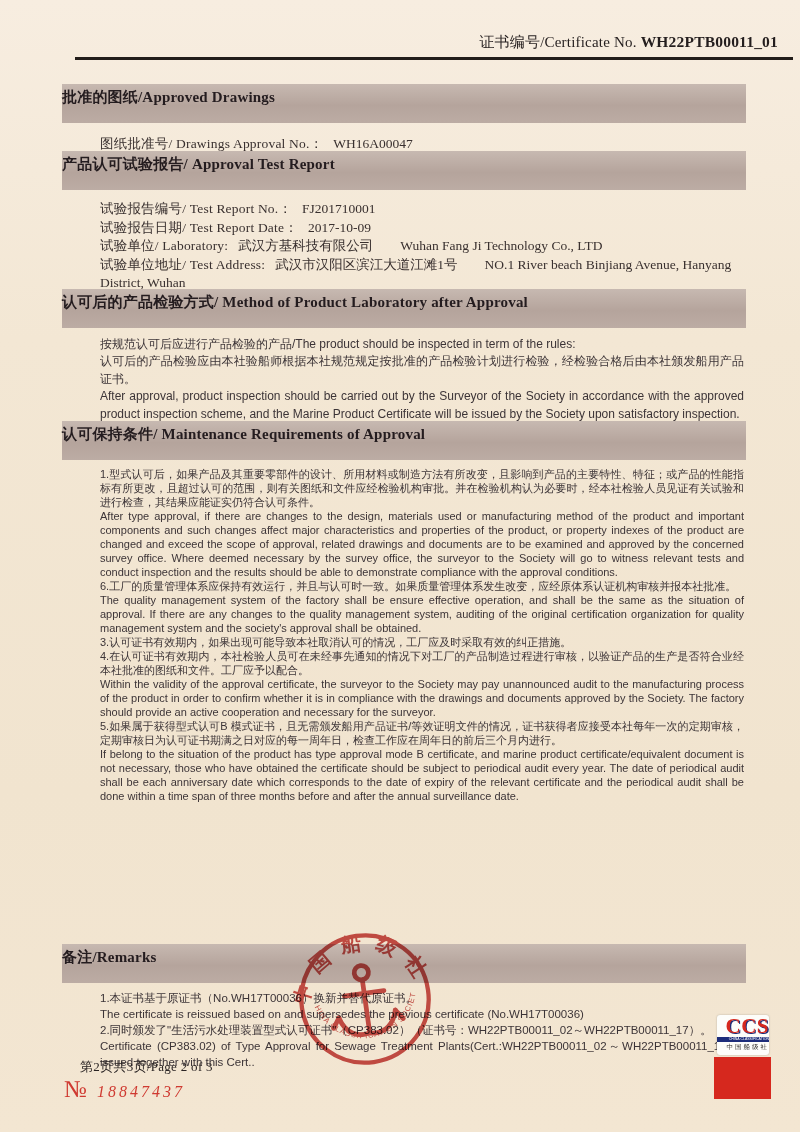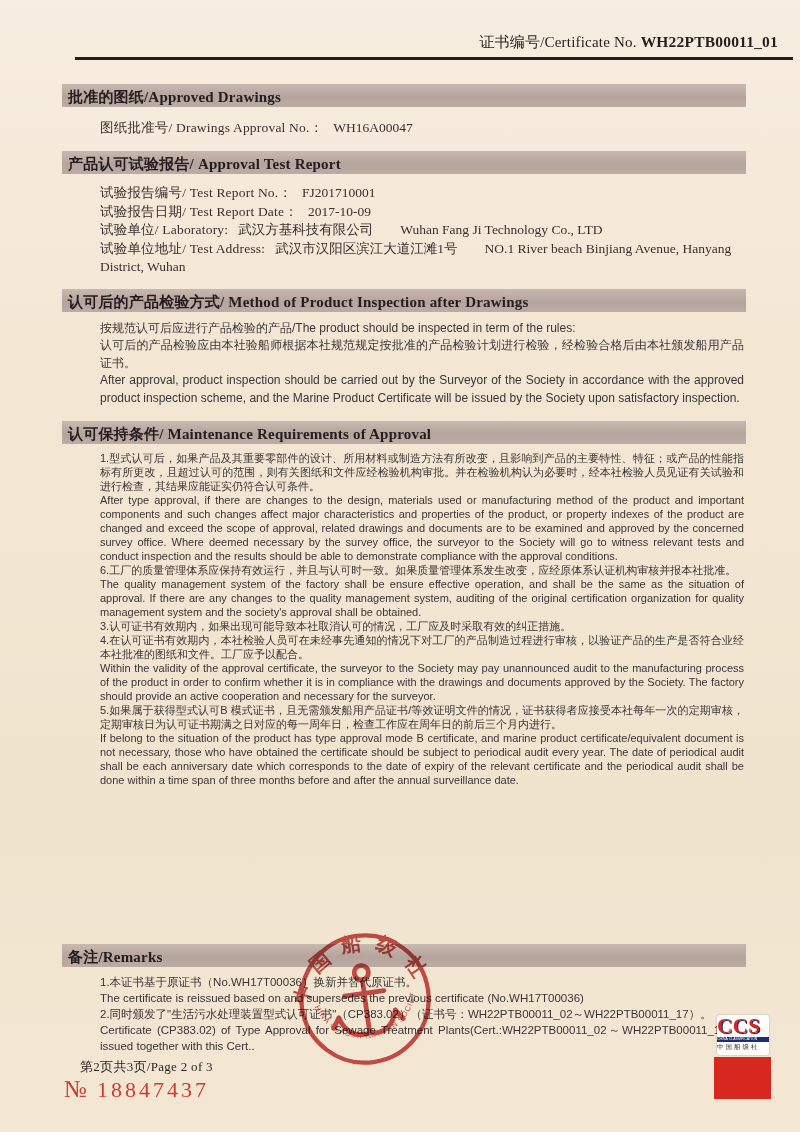--- a/index.html
+++ b/index.html
@@ -6,45 +6,45 @@
   body{width:800px;height:1132px;position:relative;overflow:hidden;
        font-family:"Liberation Serif",serif;
        background:#fff;}
   .paper{position:absolute;inset:0;
        background:linear-gradient(180deg,#f7ede0 0%,#f3e7d4 30%,#f1e4cf 70%,#f3e6d2 100%);}
   .cert-no-line{position:absolute;top:33px;right:22px;font-size:15px;color:#241e1e;
        letter-spacing:.2px;}
   .cert-no-line .num{font-weight:bold;font-size:15.5px;margin-top:48px;}
   .top-rule{position:absolute;top:57px;left:75px;width:718px;height:3px;background:#221d1a;}
   .sec{position:absolute;left:62px;width:684px;}
-  .sec-bar{height:23px;line-height:27px;padding-left:6px;
+  .sec-bar{height:39px;line-height:27px;padding-left:0;
        background:linear-gradient(180deg,#c7b9b1 0%,#b5a49c 55%,#bcaca4 100%);
        font-weight:bold;font-size:15px;color:#241c1f;letter-spacing:.2px;}
   .sec-body{padding-left:38px;padding-right:2px;color:#3c3437;}
   .field{font-size:13.5px;line-height:18.6px;color:#39302f;}
   .flabel{letter-spacing:.2px;}
   .fvalue{padding-left:10px;}
   .para{font-family:Liberation Sans, sans-serif;text-align:justify;}
   .inspect .sec-body{margin-top:8px;}
   .inspect .para{font-size:12px;line-height:17.4px;}
   .maint .sec-body{margin-top:7px;max-height:488px;overflow:hidden;}
   .maint .para{font-size:11px;line-height:14px;}
   .remarks .sec-body{margin-top:7px;max-height:84px;overflow:hidden;}
   .remarks .para{font-size:11.5px;line-height:16px;}
   .drawings .sec-body{margin-top:12px;}
   .report .sec-body{margin-top:10px;font-family:Liberation Serif, serif;}
   .page-info{position:absolute;left:80px;top:1058px;font-size:13px;color:#2a2424;
        letter-spacing:.3px;}
   .serial{position:absolute;left:64px;top:1076px;color:#cf3a31;font-size:24px;
        font-family:"Liberation Serif",serif;letter-spacing:2px;}
-  .serial .digits{font-size:22px;letter-spacing:3px;}
+  .serial .digits{font-size:16px;letter-spacing:3px;font-style:italic;}
   .stamp{position:absolute;left:289px;top:923px;width:152px;height:152px;
        mix-blend-mode:multiply;opacity:.88;transform:rotate(-8deg);}
   .ccs-box{position:absolute;left:717px;top:1015px;width:52px;height:40px;background:#fdfdfa;
-       border-radius:3px;box-shadow:0 0 2px rgba(0,0,0,.25);text-align:left;overflow:hidden;}
+       border-radius:3px;box-shadow:0 0 2px rgba(0,0,0,.25);text-align:right;overflow:hidden;}
   .ccs-letters{font-family:"Liberation Serif",serif;font-weight:bold;font-size:21px;
        line-height:22px;color:#d6281e;text-shadow:1.2px 1.2px 0 #1d2d7a;letter-spacing:.5px;}
   .ccs-bar{height:5px;background:#1d2d7a;color:#fff;font-size:3.5px;line-height:5px;
        overflow:hidden;font-family:"Liberation Sans",sans-serif;}
   .ccs-cn{font-size:6.5px;color:#33302e;line-height:9px;letter-spacing:2px;}
   .ccs-red{position:absolute;left:714px;top:1057px;width:57px;height:42px;background:#d6281e;}
 </style>
 </head>
 <body>
 
@@ -76,21 +76,21 @@
     <div class="field">
       <span class="flabel">试验单位/ Laboratory:</span><span class="fvalue">武汉方基科技有限公司　　Wuhan Fang Ji Technology Co., LTD</span>
     </div>
     <div class="field">
       <span class="flabel">试验单位地址/ Test Address:</span><span class="fvalue">武汉市汉阳区滨江大道江滩1号　　NO.1 River beach Binjiang Avenue, Hanyang District, Wuhan</span>
     </div>
   </div>
 </section>
 
 <section class="sec inspect" style="top:289px">
-  <div class="sec-bar">认可后的产品检验方式/ Method of Product Inspection after Drawings</div>
+  <div class="sec-bar">认可后的产品检验方式/ Method of Product Laboratory after Approval</div>
   <div class="sec-body">
     <div class="para">按规范认可后应进行产品检验的产品/The product should be inspected in term of the rules:</div>
     <div class="para">认可后的产品检验应由本社验船师根据本社规范规定按批准的产品检验计划进行检验，经检验合格后由本社颁发船用产品证书。</div>
     <div class="para">After approval, product inspection should be carried out by the Surveyor of the Society in accordance with the approved product inspection scheme, and the Marine Product Certificate will be issued by the Society upon satisfactory inspection.</div>
   </div>
 </section>
 
 <section class="sec maint" style="top:421px">
   <div class="sec-bar">认可保持条件/ Maintenance Requirements of Approval</div>
   <div class="sec-body">

